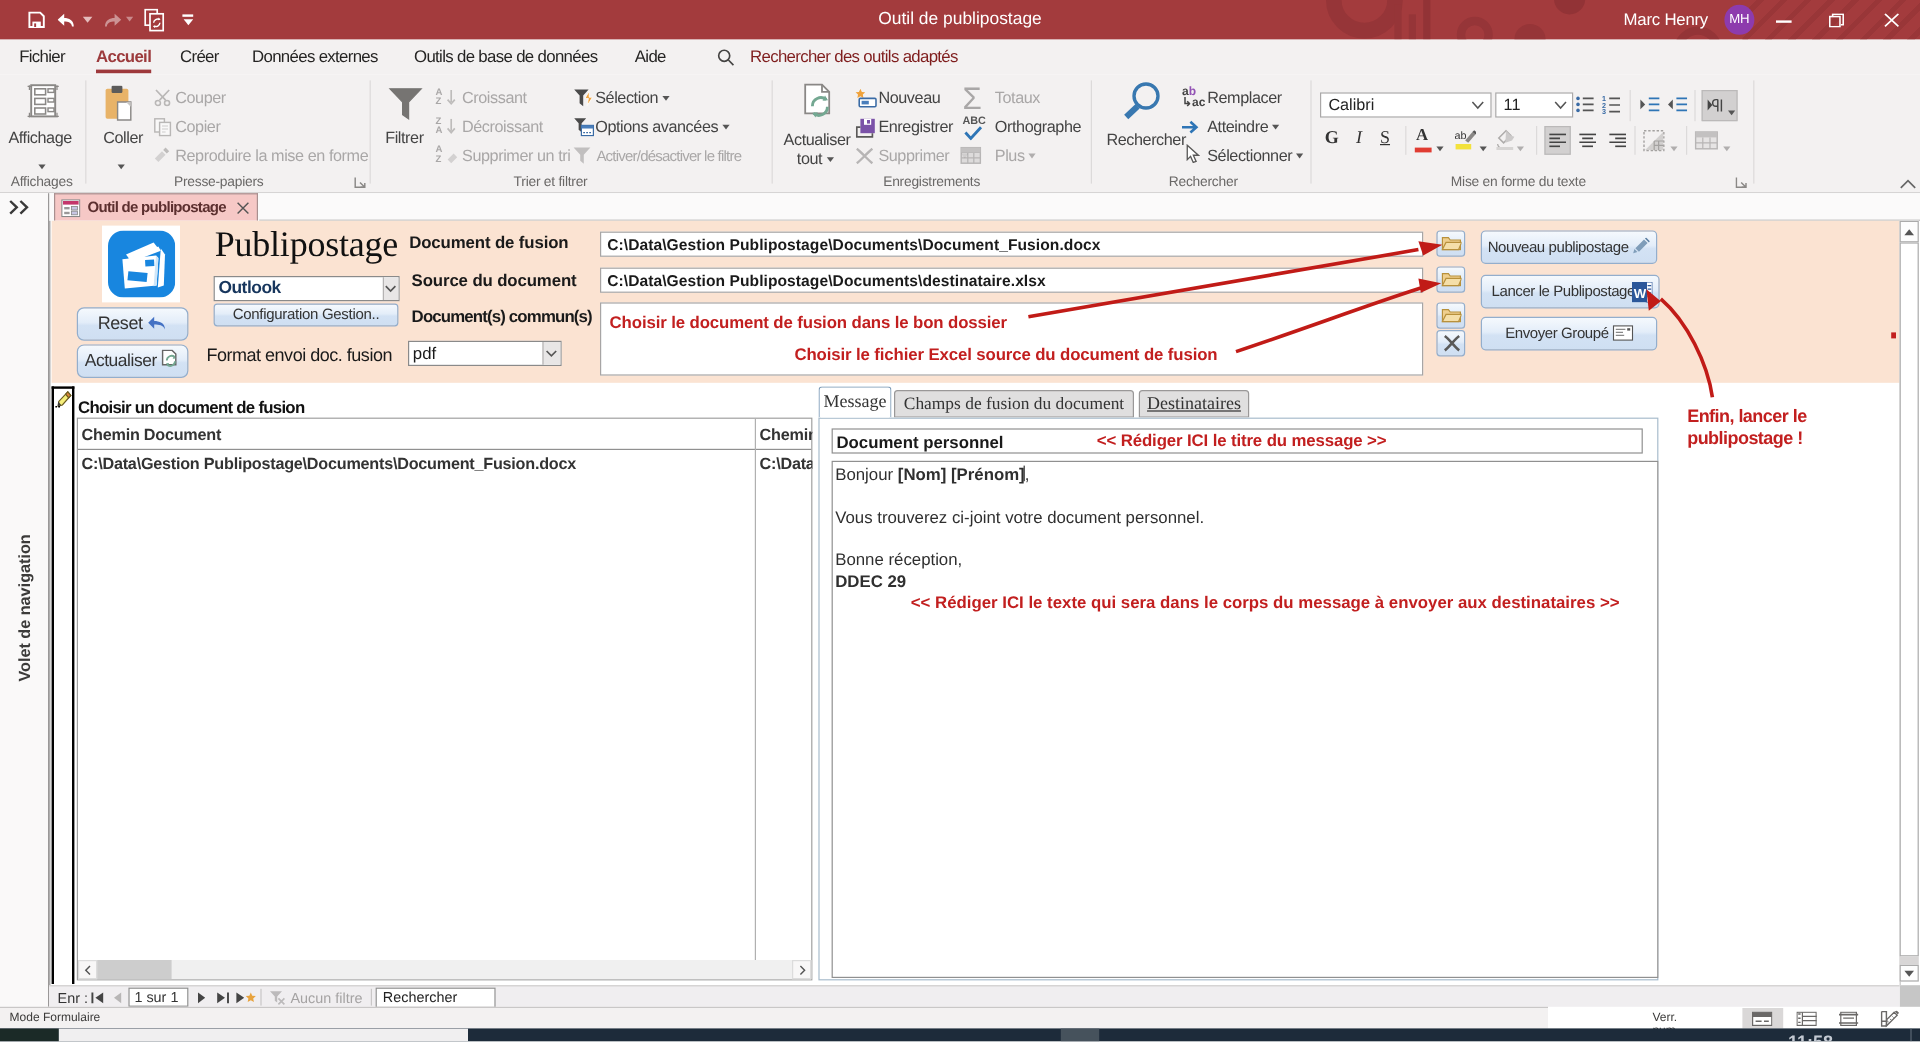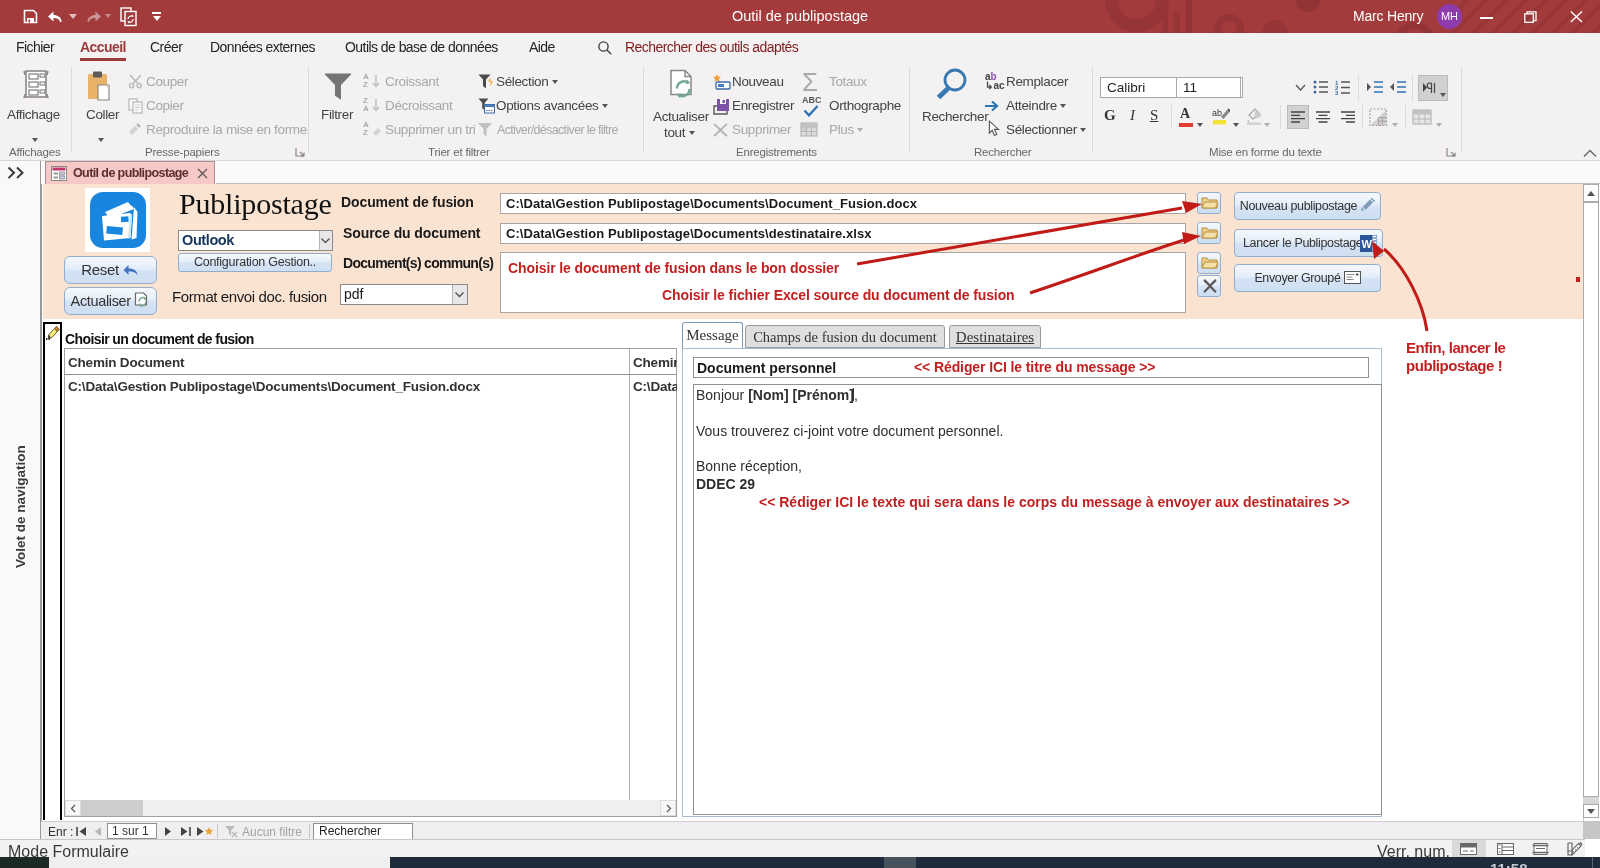--- a/index.html
+++ b/index.html
@@ -24,21 +24,21 @@
   #tabstrip { position:absolute; left:0; top:161px; width:1600px; height:23px; background:#fbfafa; }
   
   #formwin { position:absolute; left:41px; top:184px; width:1558px; height:637px; background:#fff; border-left:1px solid #9a9898; }
   #peach { position:absolute; left:1px; top:0; width:1541px; height:135px; background:#fbe3d2; }
   .inputbx { position:absolute; background:#fff; border:1px solid #a7a5a5; font-weight:bold; font-size:13px; letter-spacing:0.05px; color:#1a1a1a; padding-left:5px; white-space:nowrap; overflow:hidden; }
   .flabel { position:absolute; font-weight:bold; font-size:14px; letter-spacing:-0.1px; color:#1a1a1a; white-space:nowrap; }
   .bluebtn { position:absolute; background:linear-gradient(180deg,#f5f9fd 0%,#e3edf9 45%,#d3e2f4 55%,#cfdff2 100%); border:1px solid #93aecd; border-radius:4px; font-size:12.5px; letter-spacing:-0.35px; color:#333; text-align:center; white-space:nowrap; }
   .redtx { color:#c21f1f; font-weight:bold; font-size:14px; letter-spacing:-0.1px; position:absolute; white-space:nowrap; }
   
   #recnav { position:absolute; left:41px; top:821px; width:1542px; height:18px; background:#f0eef0; border-top:1px solid #cfcdcd; font-size:12px; color:#333; }
-  #statusbar { position:absolute; left:0; top:839px; width:1585px; height:18px; background:#f3f1f1; border-top:1px solid #c9c7c7; font-size:16px; color:#3b3a39; }
+  #statusbar { position:absolute; left:0; top:839px; width:1290px; height:18px; background:#f3f1f1; border-top:1px solid #c9c7c7; font-size:10px; color:#3b3a39; }
   #taskbar { position:absolute; left:0; top:857px; width:1600px; height:11px; background:#1d2b3a; overflow:hidden; }
 </style>
 </head>
 <body>
 <div id="app">
   <div id="titlebar">
 
     <div class="ab" style="left:1105px;top:-32px;width:64px;height:64px;border:13px solid #963538;border-radius:50%;"></div>
     <div class="ab" style="left:1162px;top:4px;width:6px;height:29px;background:#963538;"></div>
     <div class="ab" style="left:1174px;top:12px;width:6px;height:21px;background:#963538;"></div>
@@ -241,21 +241,21 @@
         <path d="M1.5 1 L11.5 10 H7 l2.5 5.5 -2.6 1 -2.4-5.5 -3 3z" fill="#fff" stroke="#5a5958" stroke-width="1.2"></path>
       </svg>
     <div class="rlbl r3" style="left:1006px;">Sélectionner <span class="caret"></span></div>
     <div class="glabel" style="left:974px;">Rechercher</div>
     <div class="gsep" style="left:1092px;"></div>
 
     <div class="ab" style="left:1100px;top:15px;width:143px;height:21px;background:#fff;border:1px solid #aaa8a8;font-size:13.5px;color:#222;line-height:20px;padding-left:6px;">Calibri</div>
     <svg class="ab" style="left:1226px;top:22px;" width="11" height="8" viewBox="0 0 11 8">
         <path d="M1 1 l4.5 5 4.5-5" fill="none" stroke="#555" stroke-width="1.3"></path>
       </svg>
-    <div class="ab" style="left:1176px;top:15px;width:65px;height:21px;background:#fff;border:1px solid #aaa8a8;font-size:13.5px;color:#222;line-height:20px;padding-left:6px;">11</div>
+    <div class="ab" style="left:1246px;top:15px;width:65px;height:21px;background:#fff;border:1px solid #aaa8a8;font-size:13.5px;color:#222;line-height:20px;padding-left:6px;">11</div>
     <svg class="ab" style="left:1295px;top:22px;" width="11" height="8" viewBox="0 0 11 8">
         <path d="M1 1 l4.5 5 4.5-5" fill="none" stroke="#555" stroke-width="1.3"></path>
       </svg>
     <svg class="ab" style="left:1313px;top:18px;" width="16" height="14" viewBox="0 0 16 14">
         <circle cx="2" cy="2" r="1.5" fill="#3a6ba5"></circle>
         <circle cx="2" cy="7" r="1.5" fill="#3a6ba5"></circle>
         <circle cx="2" cy="12" r="1.5" fill="#3a6ba5"></circle>
         <path d="M6 2 h9 M6 7 h9 M6 12 h9" stroke="#555" stroke-width="1.4"></path>
       </svg>
     <svg class="ab" style="left:1335px;top:17px;" width="16" height="16" viewBox="0 0 16 16">

